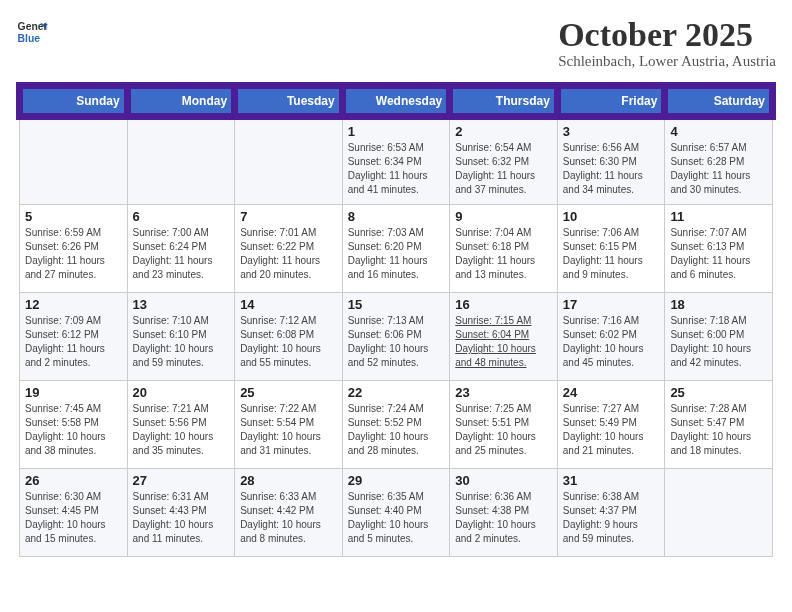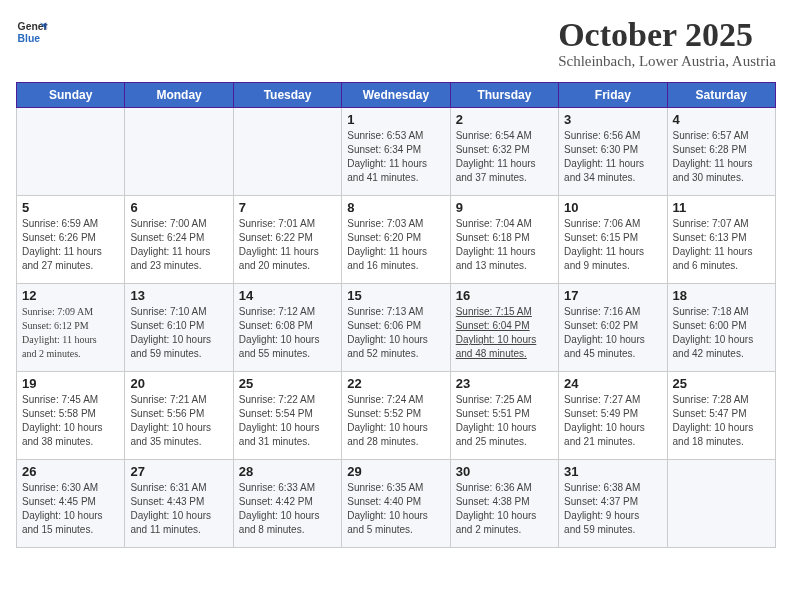--- a/index.html
+++ b/index.html
@@ -40,22 +40,22 @@
       width: 100%;
       border-collapse: collapse;
       table-layout: fixed;
     }
     thead tr th {
       background: #3a6cc8;
       color: #fff;
       font-size: 12px;
       font-weight: bold;
       padding: 5px 4px;
-      text-align: center;
-      border: 1px solid #4c1d95;
+      text-align: right;
+      border: 7px solid #4c1d95;
     }
     tbody tr td {
       border: 1px solid #ccc;
       vertical-align: top;
       padding: 4px 5px;
       font-size: 10.5px;
       color: #333;
       height: 88px;
       background: #fff;
     }
@@ -189,21 +189,21 @@
           <span class="day-num">11</span>
           <div class="cell-text" style="white-space: pre-line;">Sunrise: 7:07 AM
 Sunset: 6:13 PM
 Daylight: 11 hours
 and 6 minutes.</div>
         </td>
       </tr>
       <tr>
         <td>
           <span class="day-num">12</span>
-          <div class="cell-text" style="white-space: pre-line; font-family: Liberation Serif, serif;">Sunrise: 7:09 AM
+          <div class="cell-text" style="white-space: pre-line;">Sunrise: 7:09 AM
 Sunset: 6:12 PM
 Daylight: 11 hours
 and 2 minutes.</div>
         </td>
         <td>
           <span class="day-num">13</span>
           <div class="cell-text" style="white-space: pre-line;">Sunrise: 7:10 AM
 Sunset: 6:10 PM
 Daylight: 10 hours
 and 59 minutes.</div>

